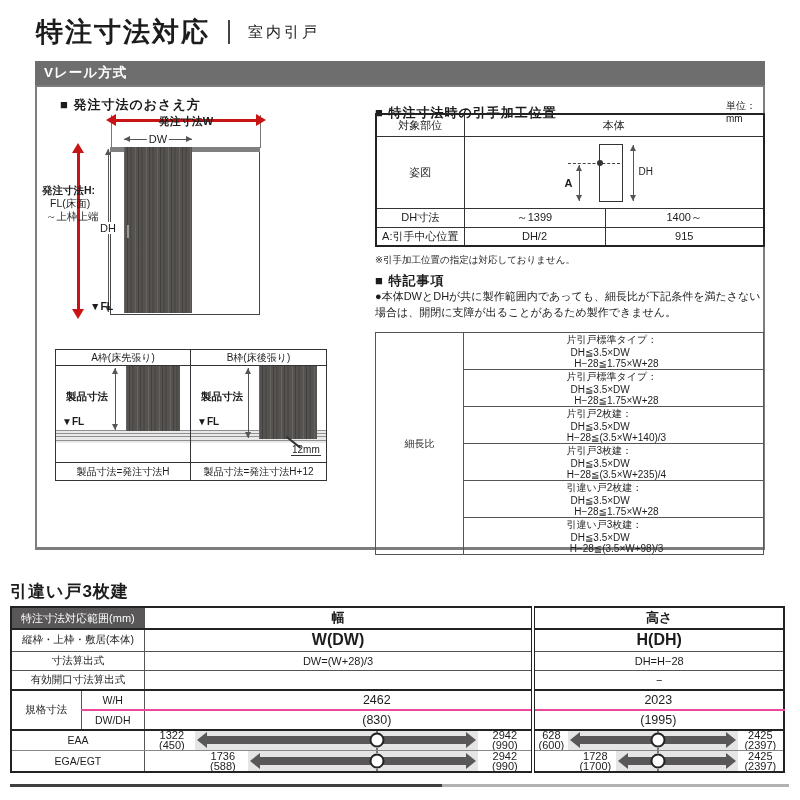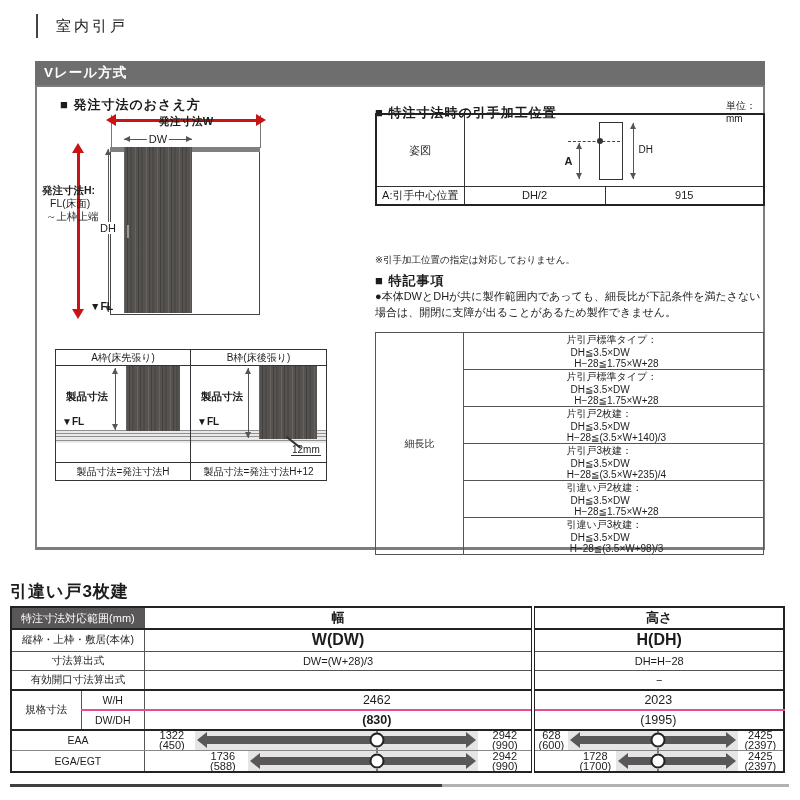--- a/index.html
+++ b/index.html
@@ -88,20 +88,21 @@
   .circ{position:absolute;top:50%;width:11px;height:11px;border:2px solid #222;background:#fff;border-radius:50%;transform:translate(-50%,-50%);z-index:3;}
   .dotl{position:absolute;top:0;bottom:0;width:0;border-left:2px dotted #777;transform:translateX(-50%);z-index:2;}
   .bar-label{position:absolute;transform:translateX(-50%);text-align:center;font-size:11px;line-height:10px;top:50%;margin-top:-10px;z-index:4;white-space:nowrap;}
   .pos-wrap{position:relative;height:100%;}
   .pos-val{position:absolute;top:50%;transform:translate(-50%,-50%);font-size:12.5px;white-space:nowrap;}
 </style>
 </head>
 <body>
 
 <div class="abs" style="left:36px;top:14px;display:flex;align-items:center;gap:18px;">
+  <div class="page-title">特注寸法対応</div>
   <div class="title-sep"></div>
   <div class="page-subtitle">室内引戸</div>
 </div>
 
 <div class="abs rail-bar" style="left:35px;top:61px;width:730px;height:24px;">Vレール方式</div>
 
 <div class="abs main-box" style="left:35px;top:85px;width:726px;height:460px;"></div>
 
 <div class="abs sec-head" style="left:60px;top:96px;">■ 発注寸法のおさえ方</div>
 
@@ -173,35 +174,44 @@
 <div class="abs sec-head" style="left:375px;top:104px;">■ 特注寸法時の引手加工位置</div>
 <div class="abs unit" style="left:763px;top:99px;transform:translateX(-100%);">単位：mm</div>
 
 <table class="htbl abs" style="left:375px;top:113px;width:388px;">
   <colgroup>
       <col style="width:88px">
       <col style="width:141px">
       <col style="width:159px">
     </colgroup>
   <tbody>
+      <tr style="height:22px;">
+    <td>対象部位</td>
+    <td colspan="2">本体</td>
+  </tr>
   <tr style="height:72px;">
     <td>姿図</td>
     <td colspan="2" style="position:relative;">
 
       <div class="abs" style="left:134px;top:7px;width:24px;height:58px;border:1.5px solid #333;box-sizing:border-box;background:#fff;"></div>
 
       <div class="abs" style="left:103px;top:26px;width:52px;height:0;border-top:1.5px dashed #444;"></div>
       <div class="abs" style="left:132px;top:23px;width:6px;height:6px;background:#333;border-radius:50%;"></div>
 
       <div class="dimv" style="left:114px;top:28px;height:36px;"></div>
       <div class="lbl lbl-b" style="left:100px;top:40px;">A</div>
 
       <div class="dimv" style="left:168px;top:8px;height:56px;"></div>
       <div class="lbl" style="left:174px;top:29px;font-size:10px;">DH</div>
     </td>
+  </tr>
+  <tr style="height:19px;">
+    <td>DH寸法</td>
+    <td>～1399</td>
+    <td>1400～</td>
   </tr>
   <tr style="height:19px;">
     <td>A:引手中心位置</td>
     <td>DH/2</td>
     <td>915</td>
   </tr>
 </tbody>
   </table>
 
 <div class="abs small-note" style="left:375px;top:254px;">※引手加工位置の指定は対応しておりません。</div>
@@ -314,21 +324,21 @@
     <td class="hcol thin-b">
           <div class="pos-wrap">
             <span class="pos-val" style="left:123px;">2023</span>
           </div>
         </td>
   </tr>
   <tr style="height:19px;">
     <td class="rowlabel thick-b">DW/DH</td>
     <td class="thick-b">
           <div class="pos-wrap">
-            <span class="pos-val" style="left:232px;font-weight:bold;">(830)</span>
+            <span class="pos-val" style="left:232px;">(830)</span>
           </div>
         </td>
     <td class="hcol thick-b">
           <div class="pos-wrap">
             <span class="pos-val" style="left:123px;">(1995)</span>
           </div>
         </td>
   </tr>
   <tr style="height:21px;">
     <td colspan="2" class="rowlabel" style="border-bottom:1px solid #888;">EAA</td>

